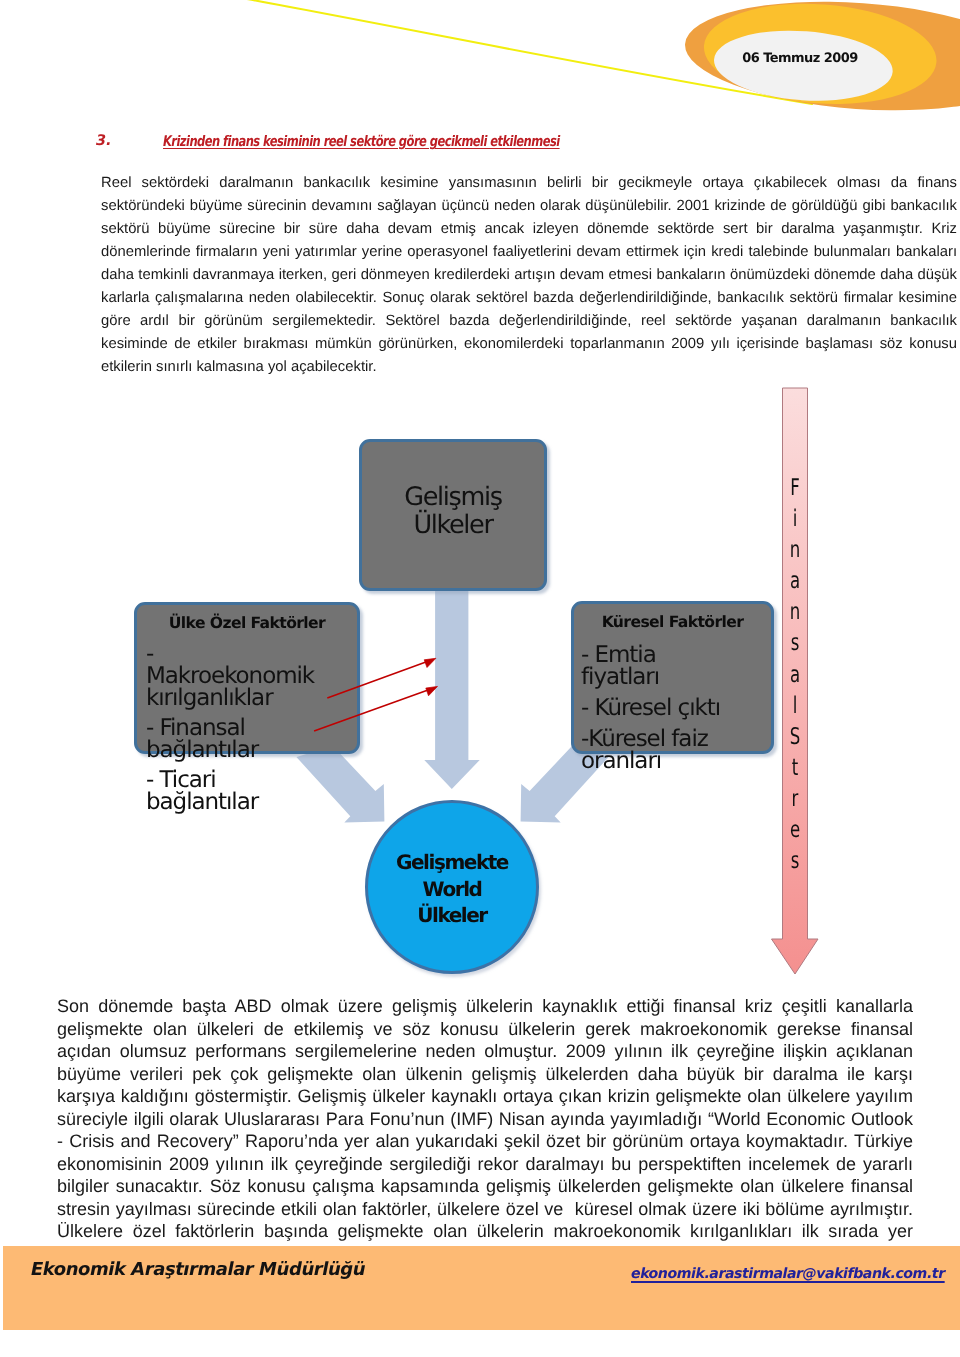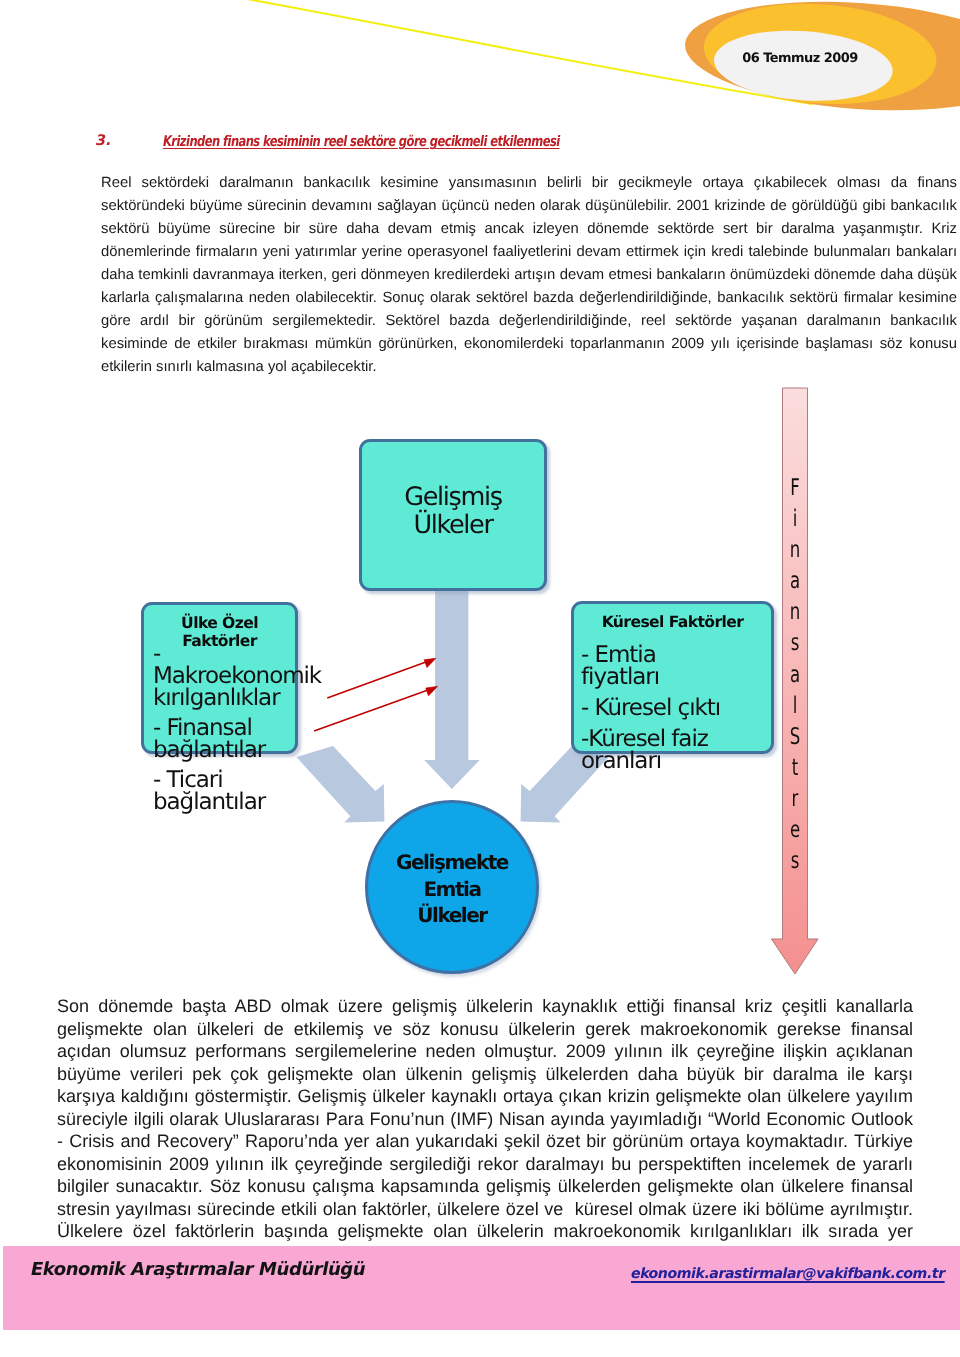--- a/index.html
+++ b/index.html
@@ -30,24 +30,24 @@
   .sec-title{position:absolute;left:67px;top:0;font-family:"DejaVu Sans",sans-serif;font-weight:bold;font-style:italic;font-size:14.6px;color:#BE1E24;letter-spacing:-.72px;text-decoration:underline;text-underline-offset:2px;text-decoration-thickness:1.2px;white-space:nowrap;transform:scaleX(.79);transform-origin:left center;}
 
   .para{position:absolute;margin:0;text-align:justify;color:#1a1a1a;}
   #para1{left:57px;top:172px;width:856px;font-size:14.8px;line-height:22.95px;margin-left:44px;}
   #para2{left:57px;top:995px;width:856px;font-size:18px;line-height:22.5px;}
 
   
   .diagram{position:absolute;left:0;top:0;width:960px;height:1357px;pointer-events:none;}
   .arrows{position:absolute;left:0;top:0;width:960px;height:1357px;}
 
-  .rbox{position:absolute;box-sizing:border-box;border:3.2px solid #41719C;border-radius:11px;background:#5eead4;
+  .rbox{position:absolute;box-sizing:border-box;border:3.2px solid #41719C;border-radius:11px;background:#737373;
         box-shadow:3px 3px 3px rgba(150,165,190,.55);}
   #box-top{left:359px;top:439px;width:188px;height:152px;}
-  #box-left{left:141px;top:602px;width:157px;height:152px;}
+  #box-left{left:134px;top:602px;width:226px;height:152px;}
   #box-right{left:571px;top:601px;width:203px;height:153px;}
 
   .circ{position:absolute;box-sizing:border-box;border:3.2px solid #3E72A6;border-radius:50%;background:#0ea5e9;
         box-shadow:2px 3px 3px rgba(170,180,200,.5);}
   #circle-bottom{left:365px;top:800px;width:174px;height:174px;}
 
   .bigtext{position:absolute;left:0;right:0;font-family:"DejaVu Sans",sans-serif;font-size:25.5px;line-height:28px;color:#111;text-align:center;letter-spacing:-1.35px;}
   .circtext{position:absolute;left:0;right:0;font-family:"DejaVu Sans",sans-serif;font-weight:bold;font-size:20px;line-height:26.5px;color:#0d0d0d;text-align:center;letter-spacing:-1.45px;}
 
   .box-title{position:absolute;left:0;right:0;text-align:center;font-family:"DejaVu Sans",sans-serif;font-weight:bold;font-size:15.6px;color:#0c0c0c;letter-spacing:-.6px;}
@@ -55,21 +55,21 @@
   .box-list div{margin-bottom:8px;}
   #box-left .box-list{left:9px;width:166px;}
   #box-right .box-list{left:7px;width:140px;top:40px;}
   #box-right .box-list div{margin-bottom:9px;}
 
   
   .stress-txt{position:absolute;left:770px;top:473px;width:50px;text-align:center;font-family:"DejaVu Sans",sans-serif;font-size:23px;line-height:31.1px;color:#111;}
   .stress-txt div{height:31.1px;transform:scaleX(.72);}
 
   
-  .footer{position:absolute;left:3px;top:1246px;width:957px;height:84px;background:#f9a8d4;}
+  .footer{position:absolute;left:3px;top:1246px;width:957px;height:84px;background:#fdba74;}
   .footer-dept{position:absolute;left:28px;top:13px;font-family:"DejaVu Sans",sans-serif;font-weight:bold;font-style:italic;font-size:18px;color:#131313;letter-spacing:-.45px;}
   .footer-mail{position:absolute;left:628px;top:20px;font-family:"DejaVu Sans",sans-serif;font-weight:bold;font-style:italic;font-size:14.2px;color:#21219B;letter-spacing:-.48px;text-decoration:underline;text-underline-offset:2.5px;text-decoration-thickness:1.6px;}
 </style>
 </head>
 <body>
 
 <div class="page">
 
   <div class="header">
     <svg class="yline" viewBox="0 0 960 125">
@@ -147,21 +147,21 @@
       <div class="box-list">
         <div>- Emtia fiyatları</div>
         <div>- Küresel çıktı</div>
         <div>-Küresel faiz oranları</div>
       </div>
     </div>
 
     <div class="circ" id="circle-bottom">
       <div class="circtext" style="top:46px">
         <span>Gelişmekte</span><br>
-        <span>Emtia</span><br>
+        <span>World</span><br>
         <span>Ülkeler</span>
       </div>
     </div>
 
     <div class="stress-txt">
         <div>F</div>
         <div>i</div>
         <div>n</div>
         <div>a</div>
         <div>n</div>

